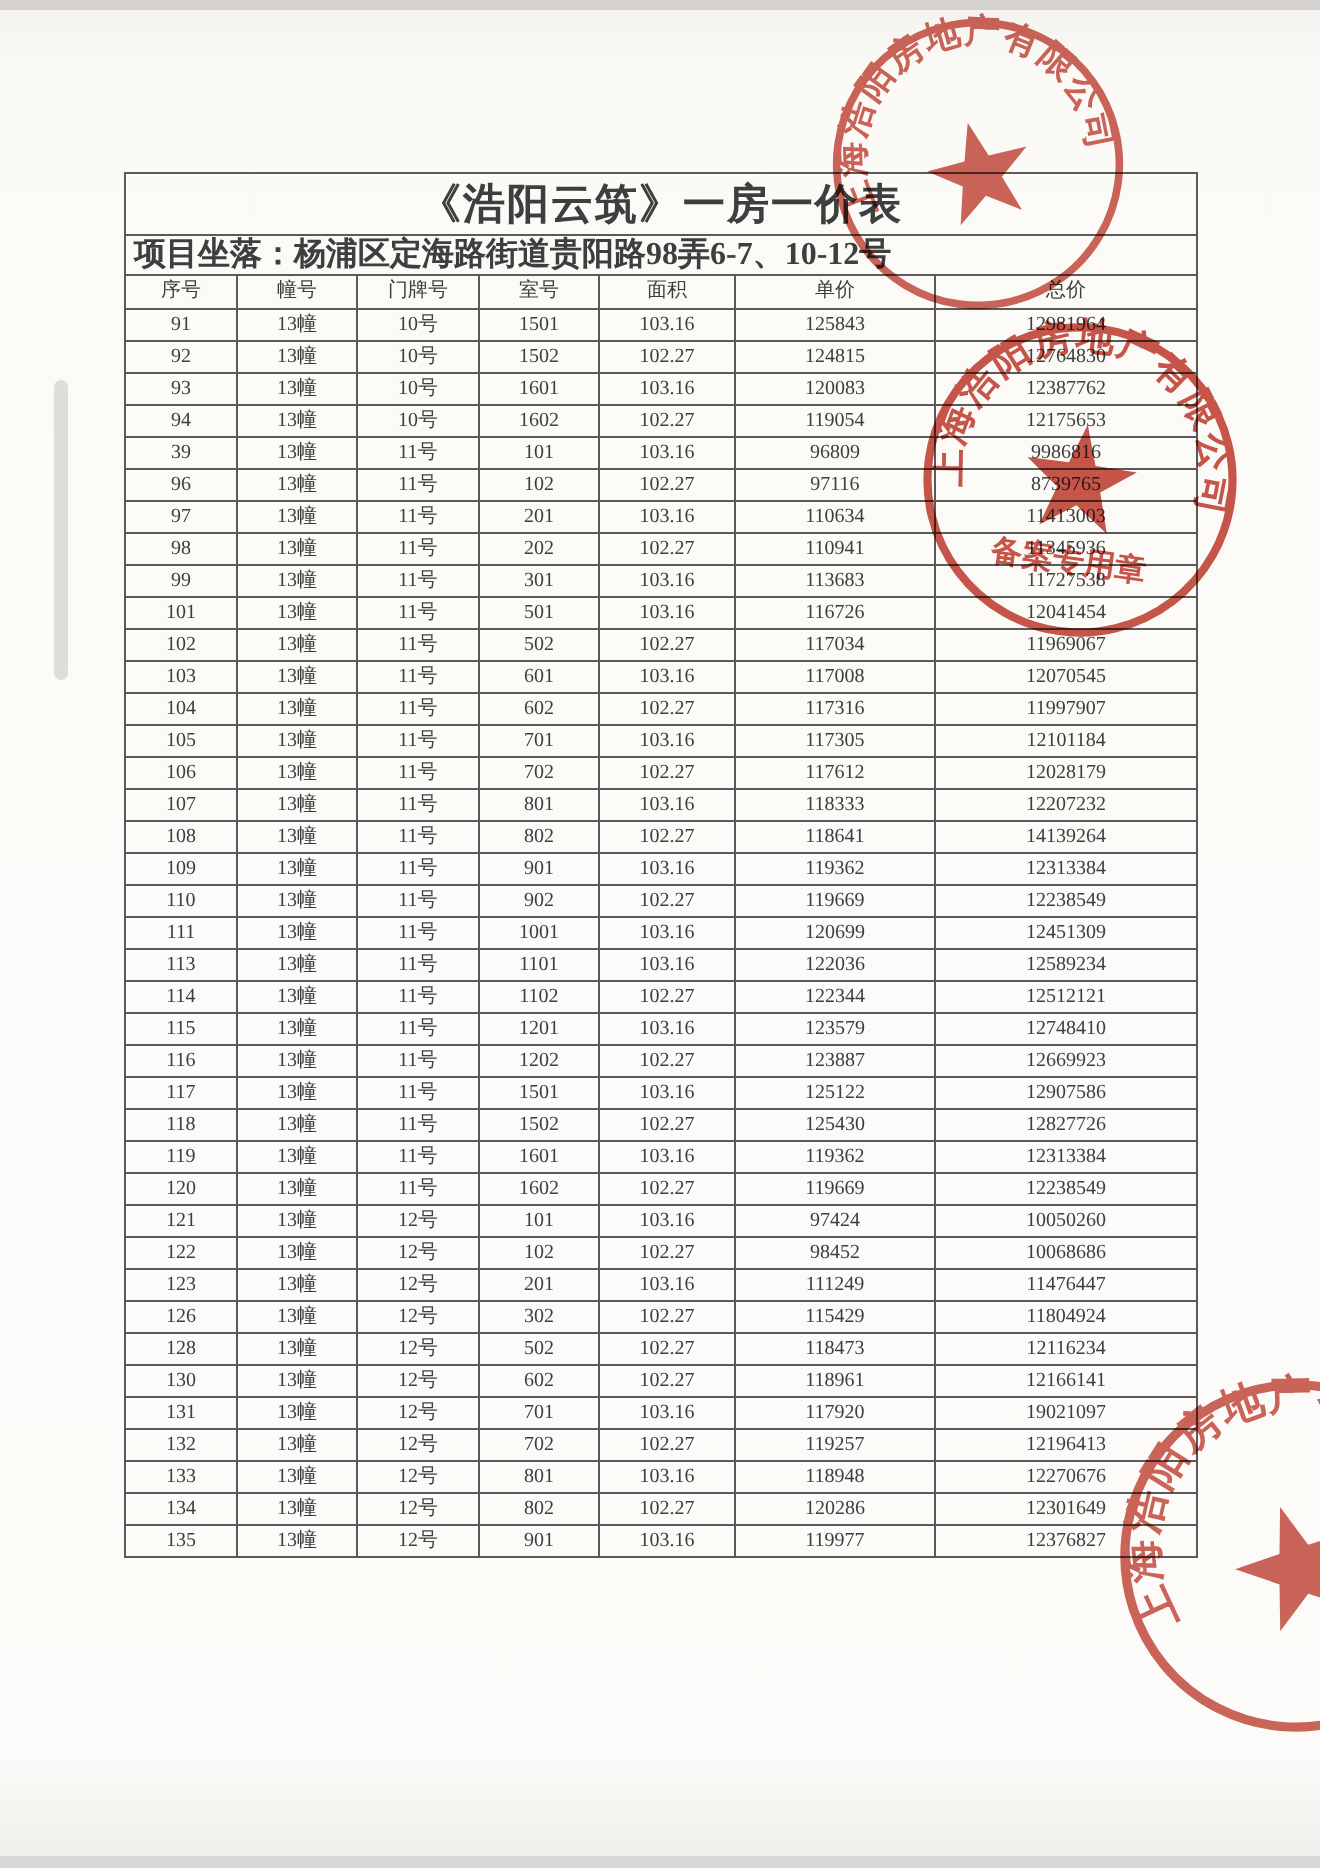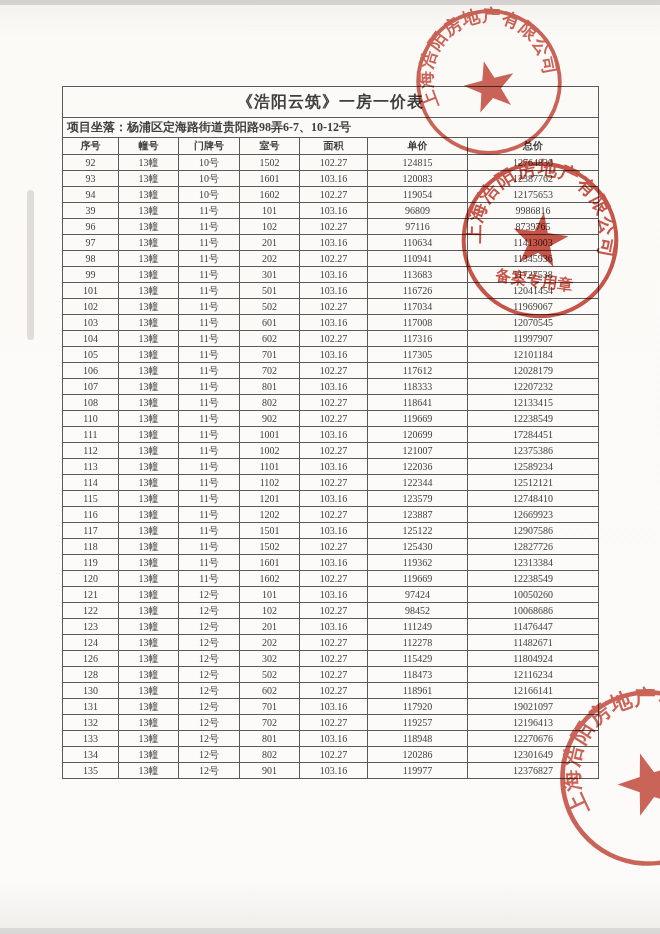--- a/index.html
+++ b/index.html
@@ -21,23 +21,23 @@
     position:absolute;left:62px;top:86px;width:536px;
     border-collapse:collapse;table-layout:fixed;
     font-size:10px;color:#3e3e3e;
   }
   table.price td,table.price th{
     border:1px solid #5a5a5a;
     padding:0;text-align:center;vertical-align:middle;
     height:15px;line-height:15px;
     font-weight:normal;white-space:nowrap;overflow:hidden;
   }
-  tr.title-row td{height:30px;line-height:30px;font-size:16px;font-weight:bold;letter-spacing:1px;}
-  tr.location-row td{height:19px;line-height:19px;text-align:left;padding-left:4px;font-size:12px;font-weight:600;}
-  tr.header-row th{height:16px;line-height:16px;font-weight:700;margin-left:35px;}
+  tr.title-row td{height:30px;line-height:30px;font-size:21px;font-weight:bold;letter-spacing:1px;}
+  tr.location-row td{height:19px;line-height:19px;text-align:left;padding-left:4px;font-size:16px;font-weight:600;}
+  tr.header-row th{height:16px;line-height:16px;font-weight:400;margin-left:35px;}
 
   .seal{position:absolute;mix-blend-mode:multiply;opacity:.78;}
   .seal svg{display:block;}
   .seal-1{left:413px;top:6px;width:152px;height:152px;transform:rotate(-14deg);}
   .seal-2{left:458px;top:158px;width:164px;height:164px;transform:rotate(8deg);opacity:.85;}
   .seal-3{left:556px;top:686px;width:184px;height:184px;transform:rotate(-18deg);}
 </style>
 </head>
 <body>
 
@@ -68,20 +68,29 @@
         <th>幢号</th>
         <th>门牌号</th>
         <th>室号</th>
         <th>面积</th>
         <th>单价</th>
         <th>总价</th>
       </tr>
     </thead>
     <tbody>
         <tr>
+          <td>91</td>
+          <td>13幢</td>
+          <td>10号</td>
+          <td>1501</td>
+          <td>103.16</td>
+          <td>125843</td>
+          <td>12981964</td>
+        </tr>
+        <tr>
           <td>92</td>
           <td>13幢</td>
           <td>10号</td>
           <td>1502</td>
           <td>102.27</td>
           <td>124815</td>
           <td>12764830</td>
         </tr>
         <tr>
           <td>93</td>
@@ -209,48 +218,48 @@
           <td>118333</td>
           <td>12207232</td>
         </tr>
         <tr>
           <td>108</td>
           <td>13幢</td>
           <td>11号</td>
           <td>802</td>
           <td>102.27</td>
           <td>118641</td>
-          <td>12133415</td>
+          <td>14139264</td>
+        </tr>
+        <tr>
+          <td>109</td>
+          <td>13幢</td>
+          <td>11号</td>
+          <td>901</td>
+          <td>103.16</td>
+          <td>119362</td>
+          <td>12313384</td>
         </tr>
         <tr>
           <td>110</td>
           <td>13幢</td>
           <td>11号</td>
           <td>902</td>
           <td>102.27</td>
           <td>119669</td>
           <td>12238549</td>
         </tr>
         <tr>
           <td>111</td>
           <td>13幢</td>
           <td>11号</td>
           <td>1001</td>
           <td>103.16</td>
           <td>120699</td>
-          <td>17284451</td>
-        </tr>
-        <tr>
-          <td>112</td>
-          <td>13幢</td>
-          <td>11号</td>
-          <td>1002</td>
-          <td>102.27</td>
-          <td>121007</td>
-          <td>12375386</td>
+          <td>12451309</td>
         </tr>
         <tr>
           <td>113</td>
           <td>13幢</td>
           <td>11号</td>
           <td>1101</td>
           <td>103.16</td>
           <td>122036</td>
           <td>12589234</td>
         </tr>
@@ -336,29 +345,20 @@
           <td>10068686</td>
         </tr>
         <tr>
           <td>123</td>
           <td>13幢</td>
           <td>12号</td>
           <td>201</td>
           <td>103.16</td>
           <td>111249</td>
           <td>11476447</td>
-        </tr>
-        <tr>
-          <td>124</td>
-          <td>13幢</td>
-          <td>12号</td>
-          <td>202</td>
-          <td>102.27</td>
-          <td>112278</td>
-          <td>11482671</td>
         </tr>
         <tr>
           <td>126</td>
           <td>13幢</td>
           <td>12号</td>
           <td>302</td>
           <td>102.27</td>
           <td>115429</td>
           <td>11804924</td>
         </tr>

